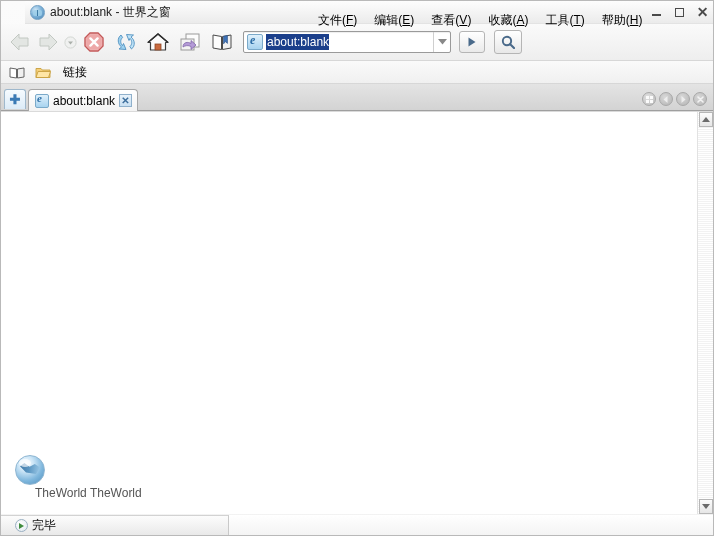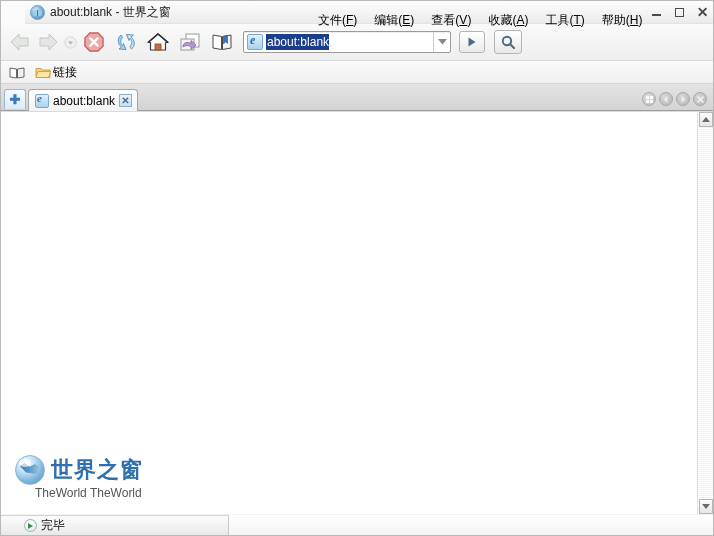--- a/index.html
+++ b/index.html
@@ -251,21 +251,21 @@
     gap: 10px;
   }
   .book-ico {
     width: 16px; height: 13px;
     position: relative;
     flex: none;
   }
   .bm-item {
     display: flex;
     align-items: center;
-    gap: 2px;
+    gap: 12px;
     font-size: 12px;
   }
   .folder-ico {
     width: 16px; height: 13px;
     position: relative;
     flex: none;
   }
 
   
   .tabbar {
@@ -476,21 +476,21 @@
     position: absolute;
     left: 0; top: 0;
     width: 228px;
     height: 20px;
     background: linear-gradient(#fcfcfc, #e9e9e9);
     border-top: 1px solid #d2d2d2;
     border-right: 1px solid #c9c9c9;
     display: flex;
     align-items: center;
     gap: 4px;
-    padding-left: 23px;
+    padding-left: 14px;
     box-sizing: border-box;
   }
   .status-ico {
     width: 13px; height: 13px;
     border-radius: 50%;
     background: radial-gradient(circle at 40% 35%, #ffffff, #dfe7ef);
     border: 1px solid #9ab0c2;
     box-sizing: border-box;
     display: flex; align-items: center; justify-content: center;
     flex: none;
@@ -669,21 +669,20 @@
       </div>
     </div>
   </div>
 
   <div class="content">
     <div class="page">
 
       <div class="logo">
         <div class="logo-row">
           <div class="logo-globe"></div>
-          <div class="logo-cn">世界之窗</div>
         </div>
         <div class="logo-en">TheWorld TheWorld</div>
       </div>
 
     </div>
 
     <div class="vscroll">
       <div class="sb-btn up">
         <span class="sb-arrow u"></span>
       </div>

